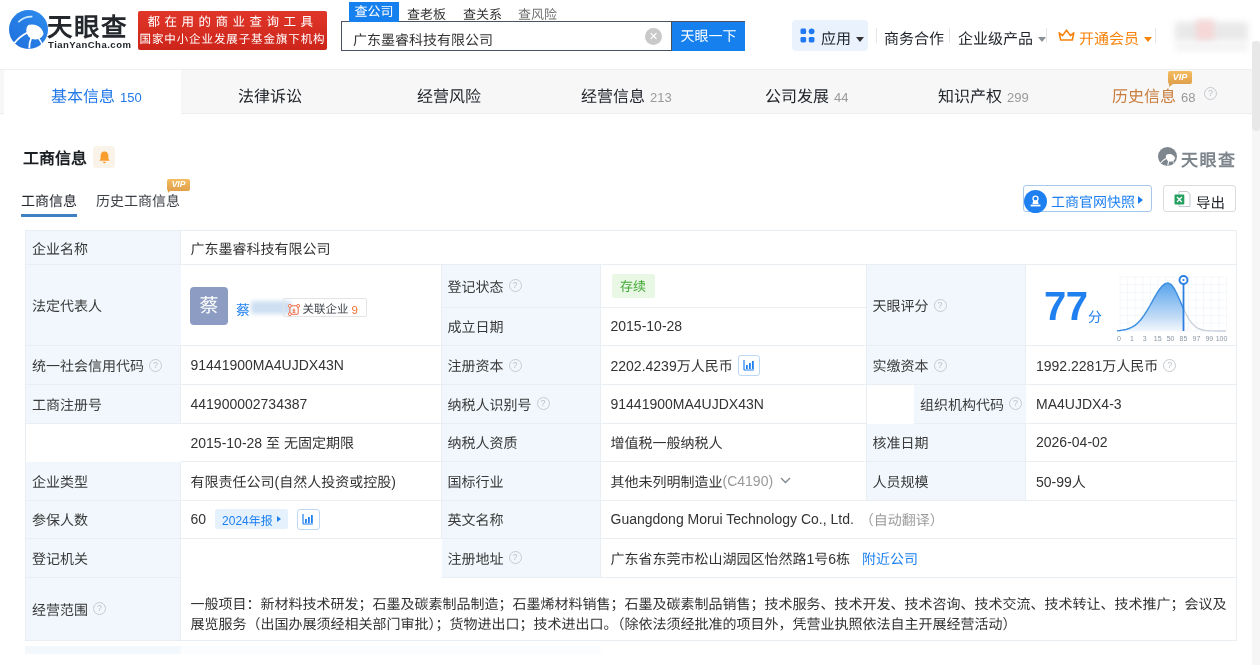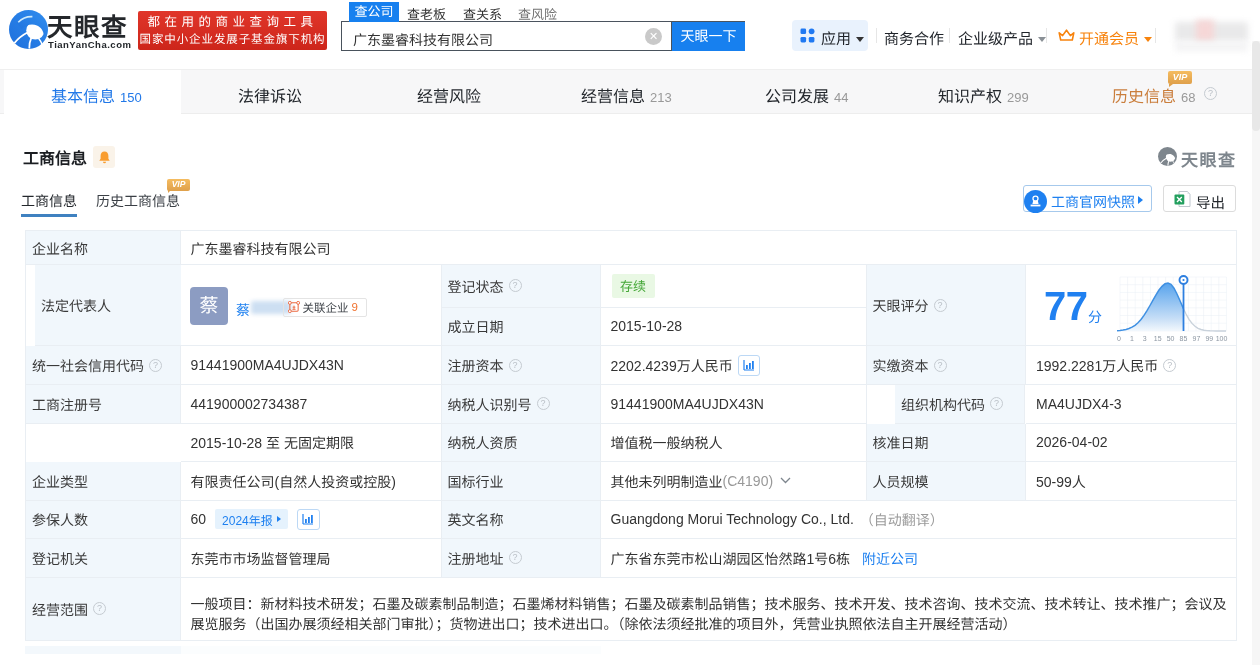--- a/index.html
+++ b/index.html
@@ -130,26 +130,26 @@
  <rect x="0.5" y="3.6" width="9.8" height="9.8" rx="1" fill="#23a05f"></rect>
  <path d="M3,6 L7.8,11 M7.8,6 L3,11" stroke="#fff" stroke-width="1.3"></path>
 </svg>
 <div class="abs" style="left:1196px;top:191px;font-size:14.5px;color:#23272c">导出</div>
 
 <div class="abs" id="tbl" style="left:25px;top:230px;width:1212px;height:411px;border:1px solid #e9eef3">
 
  <div class="lbl" style="left:0;top:0;width:154.5px;height:34px">企业名称</div>
  <div class="val nob" style="left:154.5px;top:0;width:1055.5px;height:34px">广东墨睿科技有限公司</div>
 
- <div class="lbl" style="left:9px;top:34px;width:183px;height:81px">法定代表人</div>
+ <div class="lbl" style="left:0;top:34px;width:183px;height:81px">法定代表人</div>
  <div class="val" style="left:154.5px;top:34px;width:261px;height:81px">
    <div class="abs" style="left:9.5px;top:21.5px;width:38px;height:38px;background:#8c9cc2;border-radius:4px;color:#fff;font-size:19px;text-align:center;line-height:38px">蔡</div>
    <div class="abs" style="left:55.5px;top:34px;font-size:14px;color:#1e80f0">蔡</div>
    <div class="abs" style="left:70px;top:36px;width:40px;height:13px;background:#cddff2;border-radius:2px;filter:blur(2px)"></div>
-   <div class="abs" style="left:102px;top:33px;width:84px;height:18.5px;border:1px solid #e4e4e4;border-radius:2px;display:flex;align-items:center;padding:0 4px;white-space:nowrap">
+   <div class="abs" style="left:102px;top:33px;width:84px;height:18.5px;border:1px solid #e4e4e4;border-radius:2px;display:flex;align-items:flex-end;padding:0 4px;white-space:nowrap">
      <svg width="12" height="12" viewBox="0 0 13 13">
             <rect x="2" y="2" width="9" height="9" rx="1" fill="none" stroke="#ec6941" stroke-width="1.1"></rect>
             <rect x="0.4" y="0.4" width="3.2" height="3.2" rx="1.6" fill="#fff" stroke="#ec6941" stroke-width="1"></rect>
             <rect x="9.4" y="0.4" width="3.2" height="3.2" rx="1.6" fill="#fff" stroke="#ec6941" stroke-width="1"></rect>
             <rect x="0.4" y="9.4" width="3.2" height="3.2" rx="1.6" fill="#fff" stroke="#ec6941" stroke-width="1"></rect>
             <path d="M6.5,5 L6.5,9 M4.8,9 L8.2,9 M5,6.7 L8,6.7" stroke="#ec6941" stroke-width="1"></path>
           </svg>
      <span style="font-size:11.5px;color:#40454b;margin-left:3px">关联企业</span>
           <span style="font-size:11.5px;color:#f0702c;margin-left:3px">9</span>
    </div>
@@ -209,21 +209,21 @@
           </svg>
         </span>
  </div>
  <div class="lbl" style="left:840.5px;top:115px;width:159.5px;height:39px">实缴资本<span class="qm">?</span></div>
  <div class="val nob" style="left:1000px;top:115px;width:210px;height:39px">1992.2281万人民币<span class="qm">?</span></div>
 
  <div class="lbl" style="left:0;top:154px;width:154.5px;height:38.5px">工商注册号</div>
  <div class="val" style="left:154.5px;top:154px;width:261px;height:38.5px">441900002734387</div>
  <div class="lbl" style="left:415.5px;top:154px;width:159px;height:38.5px">纳税人识别号<span class="qm">?</span></div>
  <div class="val" style="left:574.5px;top:154px;width:266px;height:38.5px">91441900MA4UJDX43N</div>
- <div class="lbl" style="left:869px;top:154px;width:130px;height:38.5px">组织机构代码<span class="qm">?</span></div>
+ <div class="lbl" style="left:888px;top:154px;width:130px;height:38.5px">组织机构代码<span class="qm">?</span></div>
  <div class="val nob" style="left:1000px;top:154px;width:210px;height:38.5px">MA4UJDX4-3</div>
 
  <div class="val" style="left:154.5px;top:192.5px;width:261px;height:38.5px">2015-10-28 至 无固定期限</div>
  <div class="lbl" style="left:415.5px;top:192.5px;width:159px;height:38.5px">纳税人资质</div>
  <div class="val" style="left:574.5px;top:192.5px;width:266px;height:38.5px">增值税一般纳税人</div>
  <div class="lbl" style="left:840.5px;top:192.5px;width:159.5px;height:38.5px">核准日期</div>
  <div class="val nob" style="left:1000px;top:192.5px;width:210px;height:38.5px">2026-04-02</div>
 
  <div class="lbl" style="left:0;top:231px;width:154.5px;height:38.5px">企业类型</div>
  <div class="val" style="left:154.5px;top:231px;width:261px;height:38.5px">有限责任公司(自然人投资或控股)</div>
@@ -245,21 +245,20 @@
             <rect x="3" y="6" width="1.8" height="4" fill="#2080f0"></rect>
             <rect x="6" y="4" width="1.8" height="6" fill="#2080f0"></rect>
             <rect x="9" y="2" width="1.8" height="8" fill="#2080f0"></rect>
           </svg>
         </span>
  </div>
  <div class="lbl" style="left:415.5px;top:269.5px;width:159px;height:38.5px">英文名称</div>
  <div class="val nob" style="left:574.5px;top:269.5px;width:635.5px;height:38.5px">Guangdong Morui Technology Co., Ltd.<span style="color:#9b9b9b;margin-left:6px">（自动翻译）</span></div>
 
  <div class="lbl" style="left:0;top:308px;width:154.5px;height:38.5px">登记机关</div>
- <div class="val" style="left:154.5px;top:308px;width:261px;height:38.5px">东莞市市场监督管理局</div>
  <div class="lbl" style="left:415.5px;top:308px;width:159px;height:38.5px">注册地址<span class="qm">?</span></div>
  <div class="val nob" style="left:574.5px;top:308px;width:635.5px;height:38.5px">广东省东莞市松山湖园区怡然路1号6栋<span style="color:#1e80f0;margin-left:12px">附近公司</span></div>
 
  <div class="lbl" style="left:0;top:346.5px;width:154.5px;height:62.5px;border-bottom:none">经营范围<span class="qm">?</span></div>
  <div class="val nob" style="left:154.5px;top:346.5px;width:1055.5px;height:62.5px;border-bottom:none;align-items:flex-start;padding-top:16px;line-height:20px;padding-right:14px;display:block;white-space:nowrap">一般项目：新材料技术研发；石墨及碳素制品制造；石墨烯材料销售；石墨及碳素制品销售；技术服务、技术开发、技术咨询、技术交流、技术转让、技术推广；会议及<br>展览服务（出国办展须经相关部门审批）；货物进出口；技术进出口。（除依法须经批准的项目外，凭营业执照依法自主开展经营活动）</div>
 </div>
 
 <div class="abs" style="left:25px;top:646px;width:156px;height:8px;background:#f3f8fc"></div>
 <div class="abs" style="left:181px;top:646px;width:420px;height:8px;background:#fbfdfe"></div>
 

